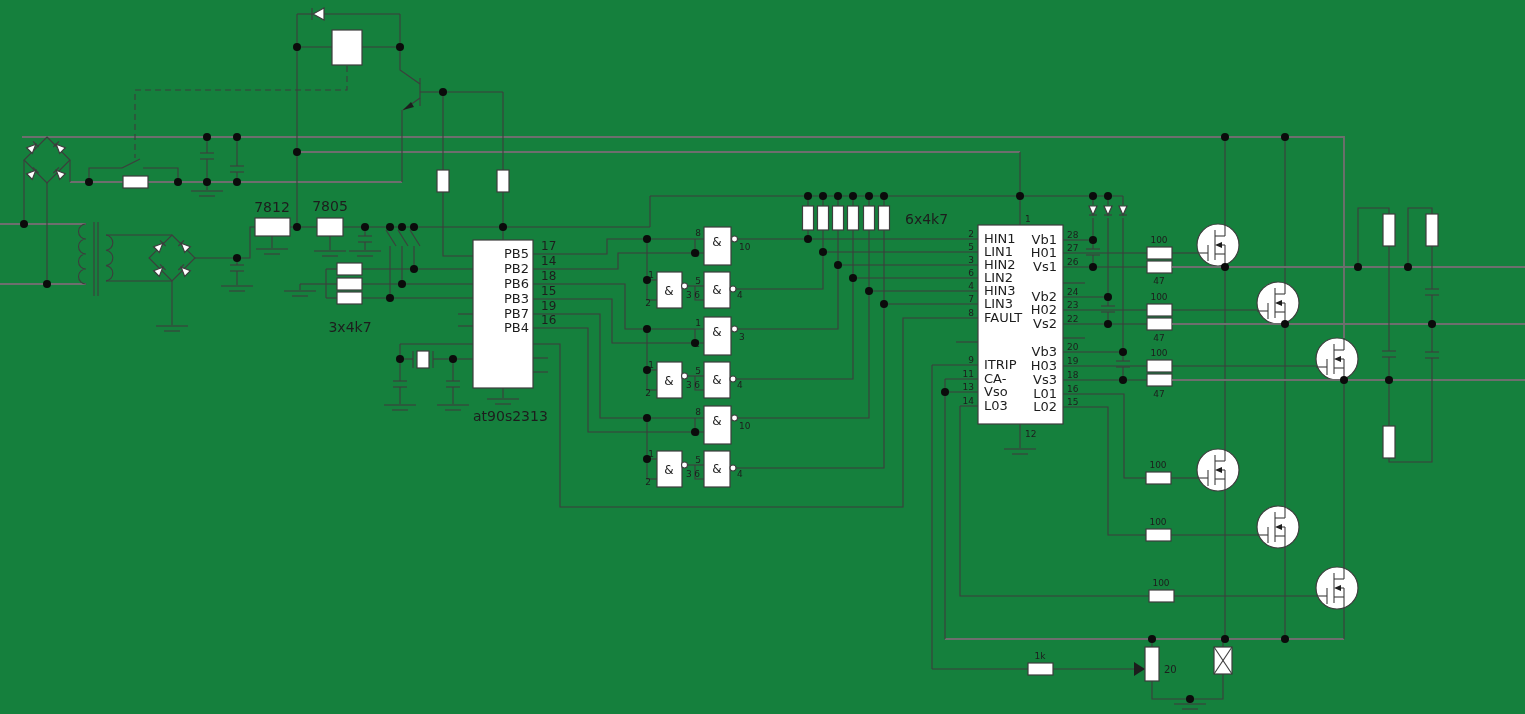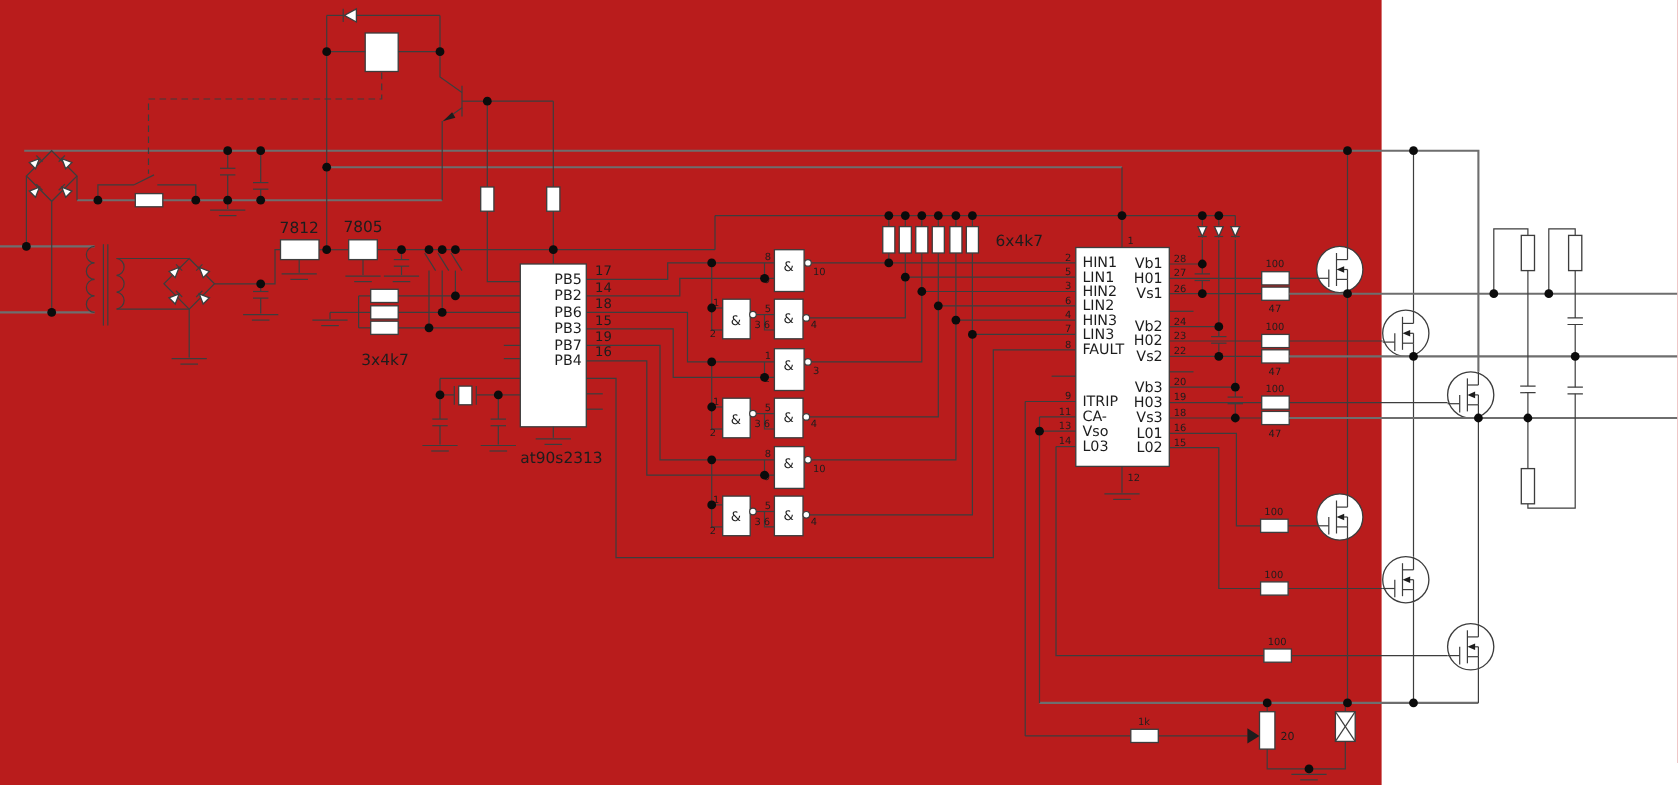--- a/index.html
+++ b/index.html
@@ -1,16 +1,16 @@
 <!DOCTYPE html>
 <html><head>
 <meta charset="utf-8">
 <style>
   html,body{margin:0;padding:0;background:#fff}
-  #stage{width:1256px;height:714px;position:relative;background:#b91c1c}
+  #stage{width:1525px;height:714px;position:relative;background:#15803d}
   svg{display:block}
   .w{stroke:#3d3d3d;stroke-width:1.1;fill:none}
   .r{stroke:#6e6e6e;stroke-width:1.9;fill:none}
   .bx{fill:#fff;stroke:#3d3d3d;stroke-width:1.2}
   .dash{stroke:#3d3d3d;stroke-width:1.1;fill:none;stroke-dasharray:6 4}
   .dot{fill:#0b0b0b}
   .bub{fill:#fff;stroke:#3d3d3d;stroke-width:1.1}
   text{font-family:"DejaVu Sans","Liberation Sans",sans-serif;fill:#1d1d1d}
   .t14{font-size:14px}.t13{font-size:13px}.t12{font-size:12px}
   .t10{font-size:10px}.t9{font-size:9px}

